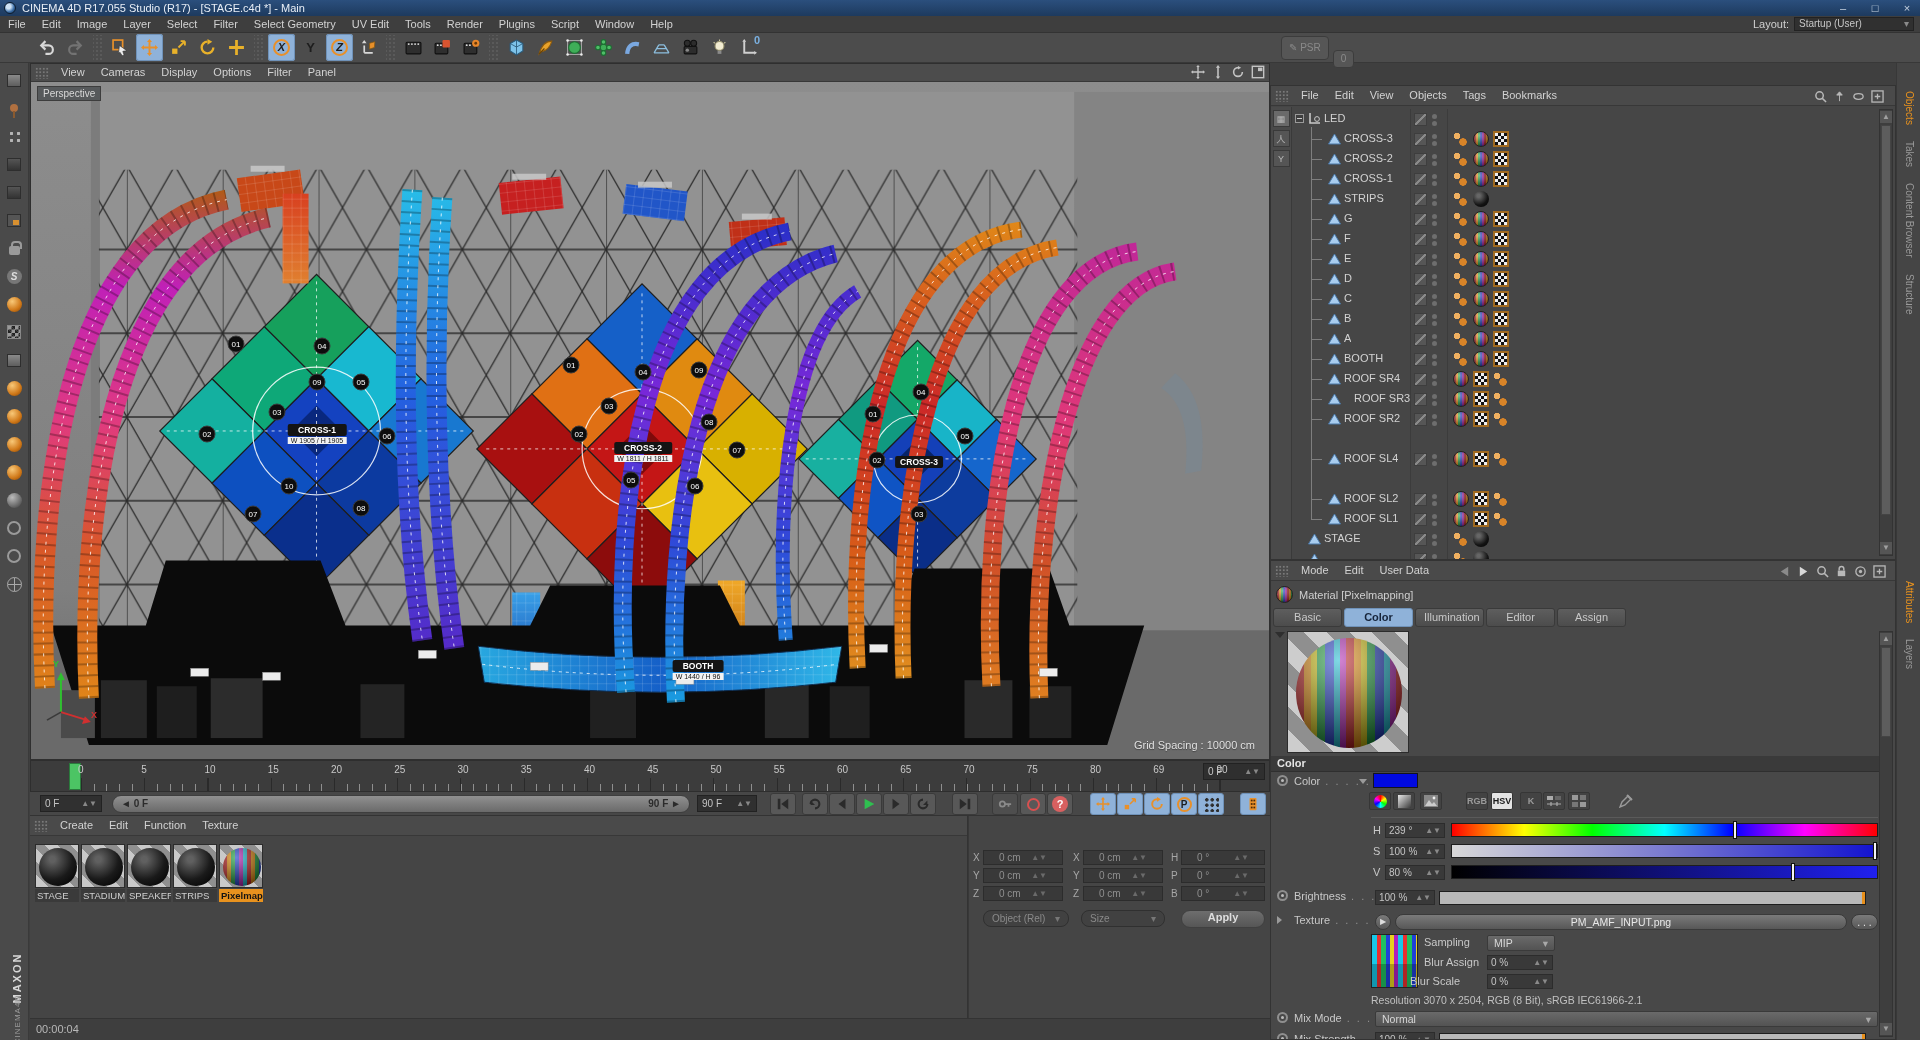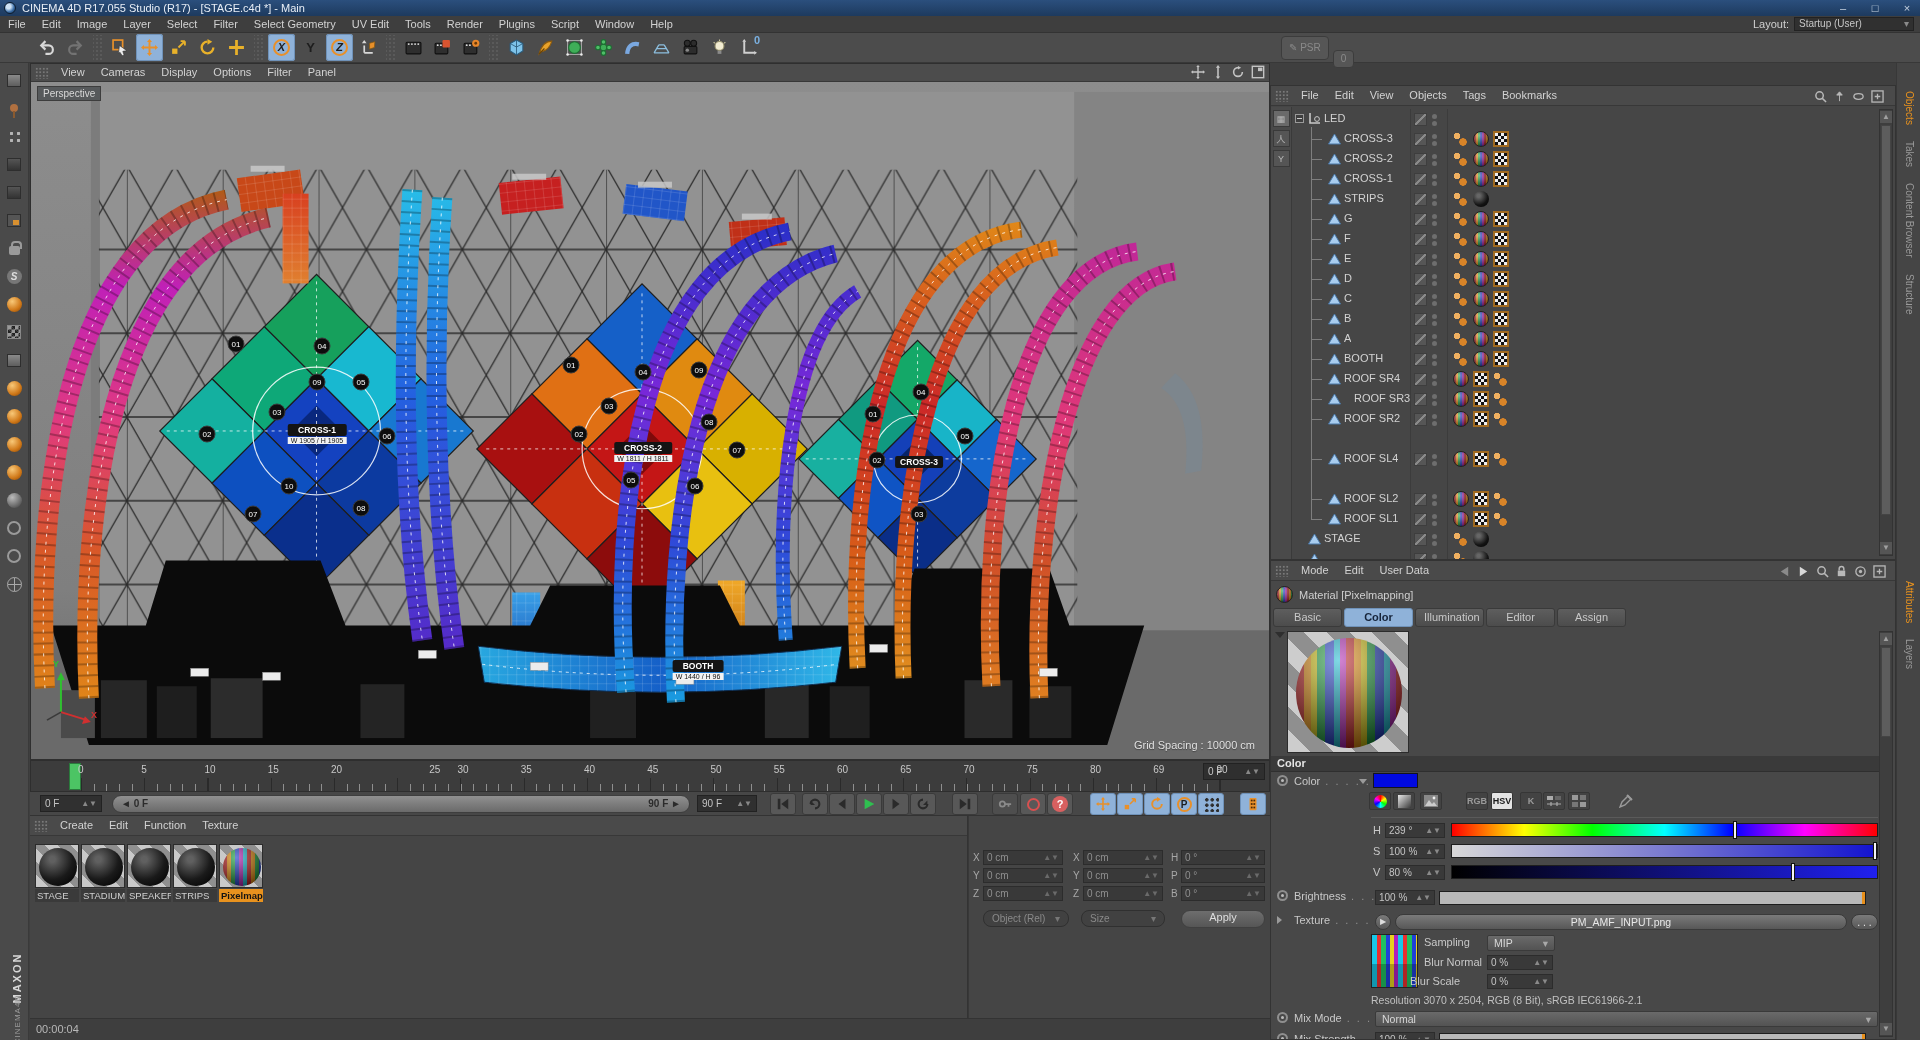--- a/index.html
+++ b/index.html
@@ -141,21 +141,21 @@
   .mat .mlabel { margin-top:1px; height:13px; background:#3a3a3a; color:#cfcfcf; font-size:9.5px; line-height:13px;
     padding:0 2px; overflow:hidden; white-space:nowrap; }
   .mat.sel .mlabel { background:#e8921e; color:#141414; font-weight:bold; }
 
   
   #coords { position:absolute; left:968px; top:816px; width:302px; height:202px; background:#454545; border-left:1px solid #383838; }
   #coord-grid { position:absolute; left:4px; top:34px; width:296px; }
   .crow { position:absolute; height:16px; }
   .clab { position:absolute; width:10px; color:#a8a8a8; font-size:10px; line-height:16px; }
   .cbox { position:absolute; height:15px; background:#393939; border:1px solid #2c2c2c; color:#8f8f8f; font-size:10px;
-    line-height:13px; padding:0 3px; }
+    line-height:13px; padding:0 15px; }
   .cbox .spin { float:right; color:#6a6a6a; font-size:8px; }
   .cdrop { position:absolute; height:17px; background:#414141; border:1px solid #303030; border-radius:8px; color:#8a8a8a;
     font-size:10px; line-height:15px; padding:0 8px; }
   .cdrop i { float:right; font-style:normal; color:#777; }
   #applybtn { position:absolute; height:18px; border-radius:9px; background:linear-gradient(#6e6e6e,#565656);
     border:1px solid #404040; color:#dedede; font-size:11px; text-align:center; }
 
   
   #statusbar { position:absolute; left:30px; top:1018px; width:1240px; height:22px; background:#3e3e3e; border-top:1px solid #333;
     color:#b8b8b8; font-size:11px; line-height:20px; padding:0 6px; }
@@ -840,21 +840,21 @@
 </div>
 
 <div id="ruler">
   <div id="playhead"></div>
   <div id="curframe"><span>0 F</span><span class="spin">▲▼</span></div>
 <span class="num" style="left: 47px;">0</span>
     <span class="num" style="left: 110.25px;">5</span>
     <span class="num" style="left: 173.5px;">10</span>
     <span class="num" style="left: 236.75px;">15</span>
     <span class="num" style="left: 300px;">20</span>
-    <span class="num" style="left: 363.25px; margin-left: 35px;">25</span>
+    <span class="num" style="left: 363.25px;">25</span>
     <span class="num" style="left: 426.5px;">30</span>
     <span class="num" style="left: 489.75px;">35</span>
     <span class="num" style="left: 553px;">40</span>
     <span class="num" style="left: 616.25px;">45</span>
     <span class="num" style="left: 679.5px;">50</span>
     <span class="num" style="left: 742.75px;">55</span>
     <span class="num" style="left: 806px;">60</span>
     <span class="num" style="left: 869.25px;">65</span>
     <span class="num" style="left: 932.5px;">70</span>
     <span class="num" style="left: 995.75px;">75</span>
@@ -1013,21 +1013,21 @@
         <span class="clab" style="left:0px">Z</span>
             <span class="cbox" style="left:10px; width:80px">0 cm<span class="spin">▲▼</span></span>
         <span class="clab" style="left:100px">Z</span>
             <span class="cbox" style="left:110px; width:80px">0 cm<span class="spin">▲▼</span></span>
         <span class="clab" style="left:198px">B</span>
             <span class="cbox" style="left:208px; width:84px">0 °<span class="spin">▲▼</span></span>
       </div>
     </div>
   <div class="cdrop" style="left:14px; top:94px; width:86px;"><span>Object (Rel)</span><i>▾</i></div>
   <div class="cdrop" style="left:112px; top:94px; width:84px;"><span>Size</span><i>▾</i></div>
-  <div id="applybtn" style="left:212px; top:94px; width:84px;">Apply</div>
+  <div id="applybtn" style="left:212px; top:94px; width:84px;font-weight:bold;">Apply</div>
 </div>
 
 <div id="statusbar">
   <span>00:00:04</span>
 </div>
 
 <div id="rightstrip">
   <div class="vtabs" style="top:20px">
       <span class="mitem active">Objects</span>
       <span class="mitem">Takes</span>
@@ -1578,21 +1578,21 @@
 
   <span class="expander" style="left:6px; top:355px;"></span>
   <span class="alabel" style="left:23px; top:353px;"><span>Texture</span><span class="lead"> . . . . . .</span></span>
   <span class="roundb" style="left:104px; top:353px;">▶</span>
   <div class="fileb" style="left:124px; top:353px; width:452px;">PM_AMF_INPUT.png</div>
   <div class="fileb" style="left:580px; top:353px; width:27px;">. . .</div>
 
   <div class="texthumb"></div>
   <span class="alabel" style="left:153px; top:375px;">Sampling</span>
   <div class="ddrop" style="left:216px; top:374px; width:68px;"><span>MIP</span><i>▾</i></div>
-  <span class="alabel" style="left:153px; top:395px;">Blur Normal</span>
+  <span class="alabel" style="left:153px; top:395px;">Blur Assign</span>
   <span class="sl-box" style="left:216px; top:394px; position:absolute; width:66px;"><span>0 %</span><span class="spin">▲▼</span></span>
   <span class="alabel" style="left:139px; top:414px;">Blur Scale</span>
   <span class="sl-box" style="left:216px; top:413px; position:absolute; width:66px;"><span>0 %</span><span class="spin">▲▼</span></span>
   <div class="resline">Resolution 3070 x 2504, RGB (8 Bit), sRGB IEC61966-2.1</div>
 
   <span class="radio" style="left:6px; top:451px;"></span>
   <span class="alabel" style="left:23px; top:451px;"><span>Mix Mode</span><span class="lead"> . . . .</span></span>
   <div class="ddrop" style="left:104px; top:450px; width:503px;"><span>Normal</span><i>▾</i></div>
 
   <span class="radio" style="left:6px; top:472px;"></span>

